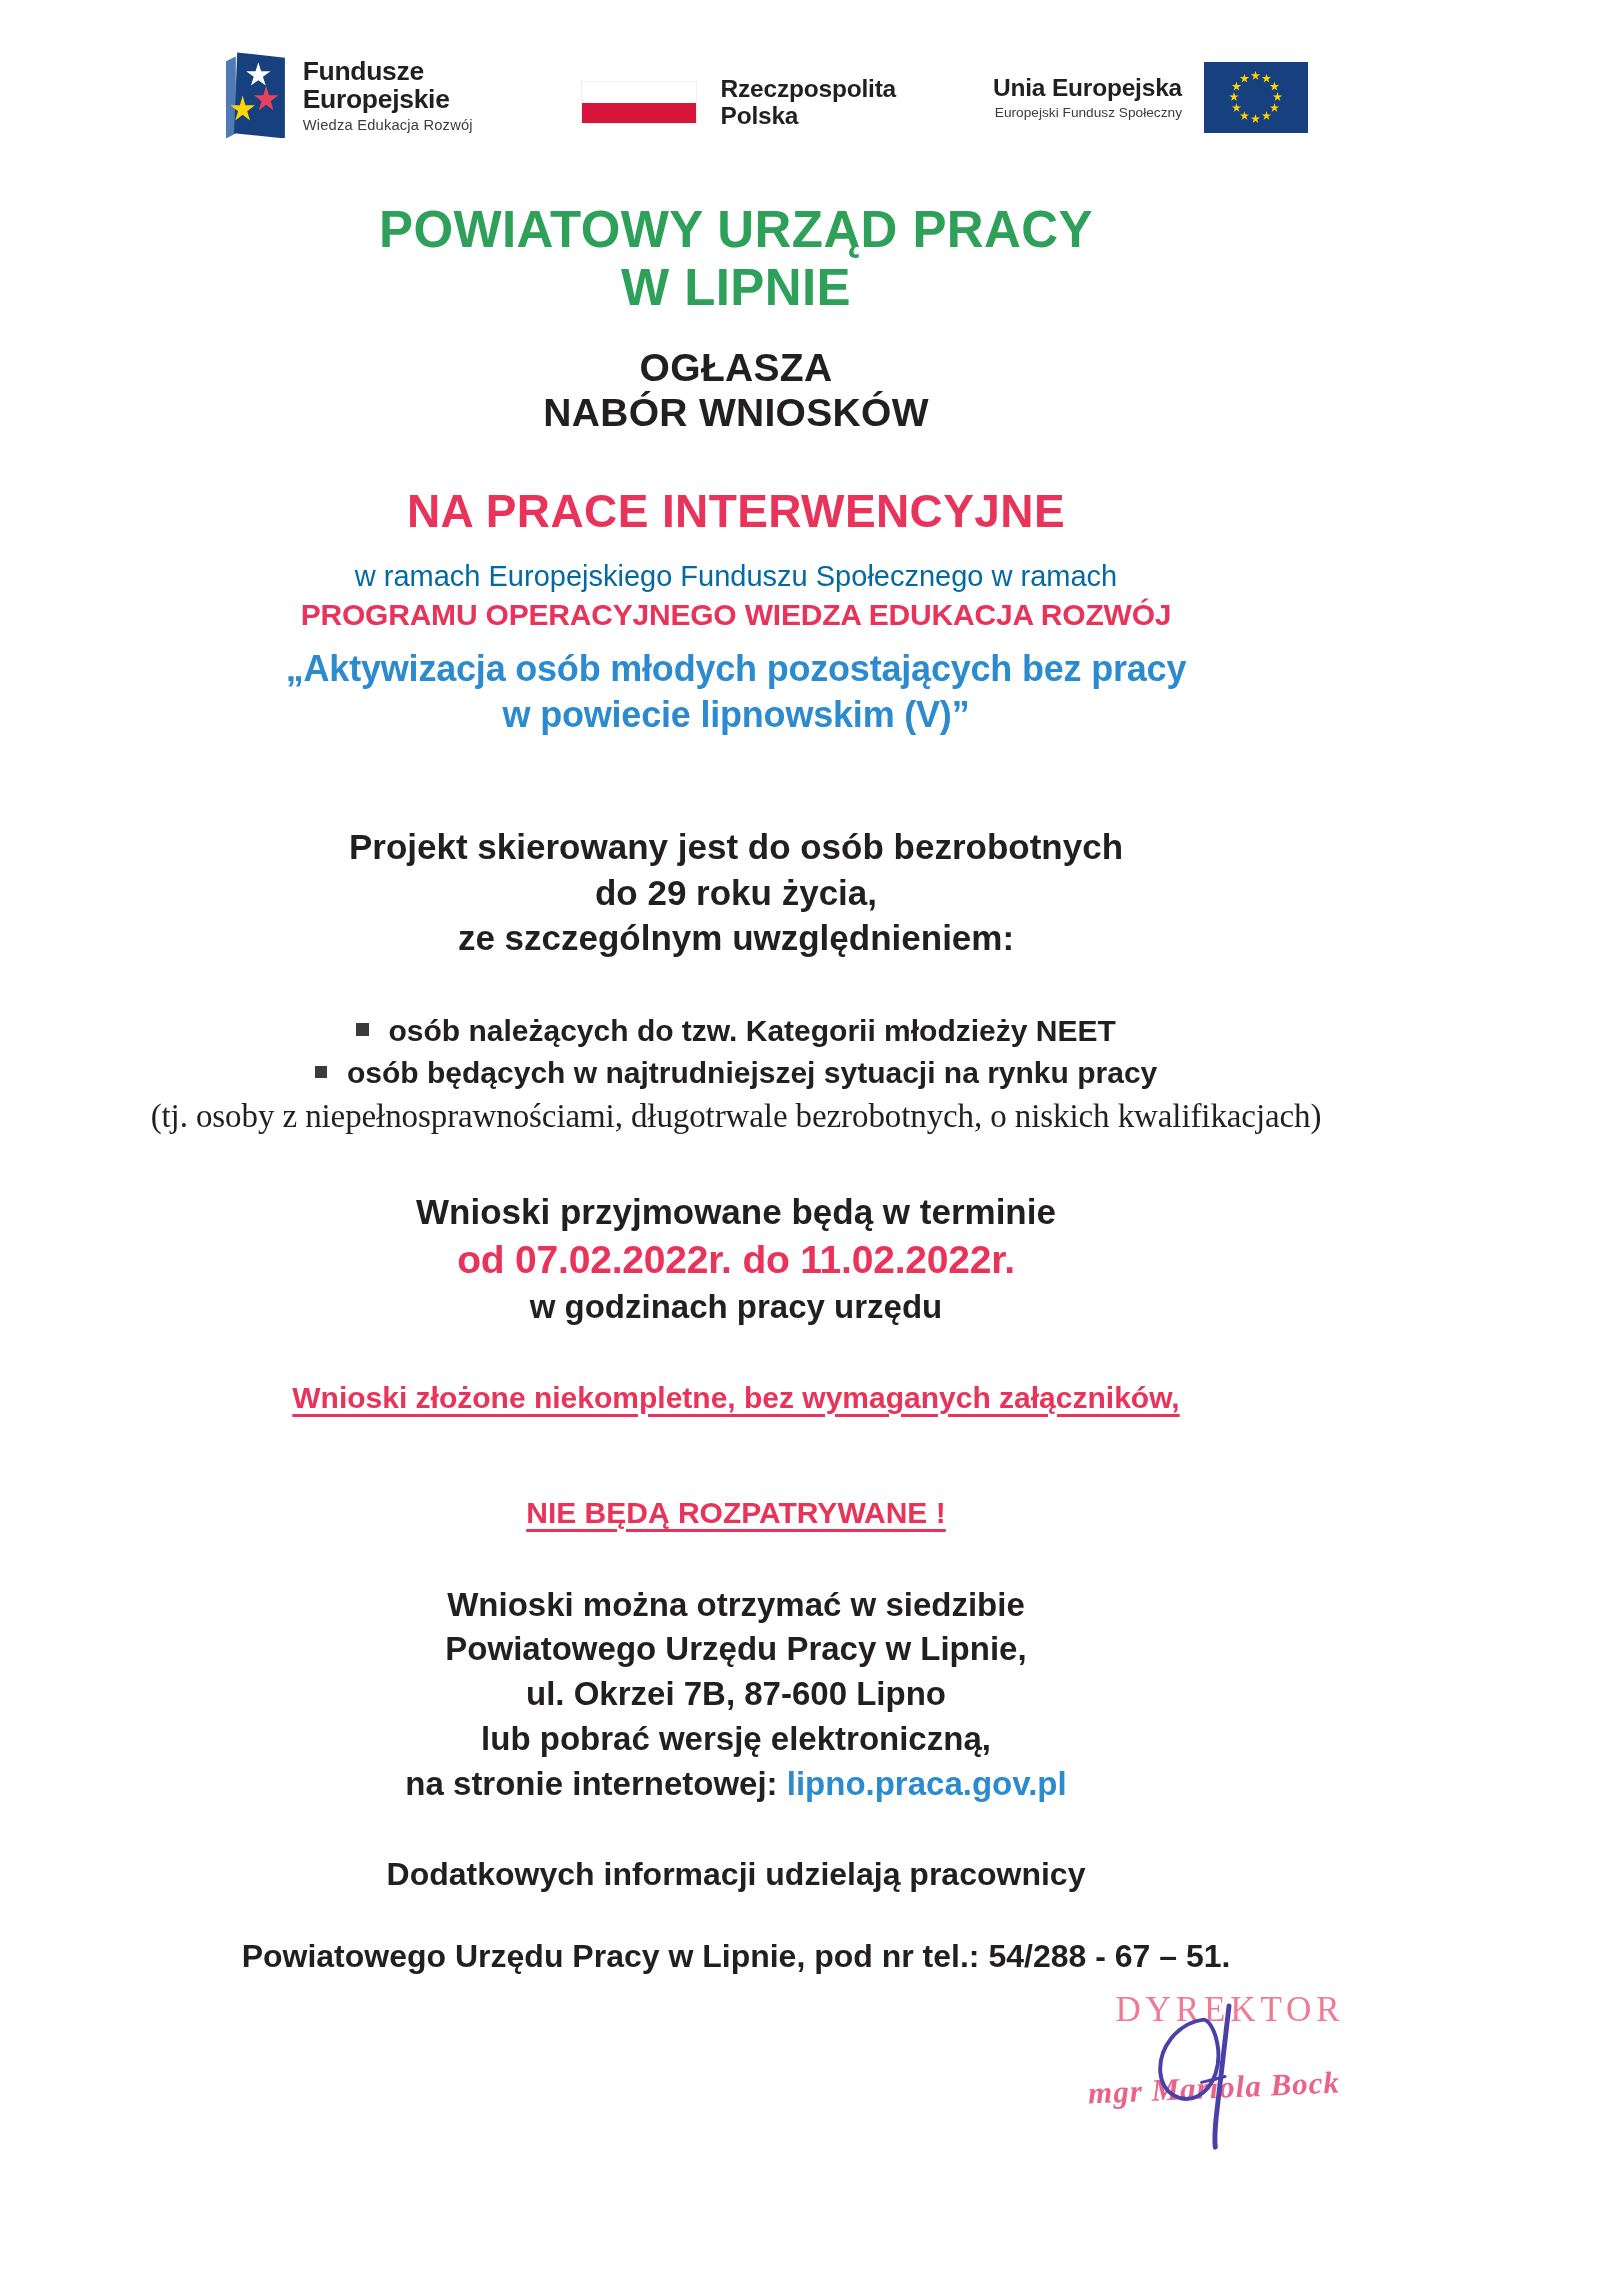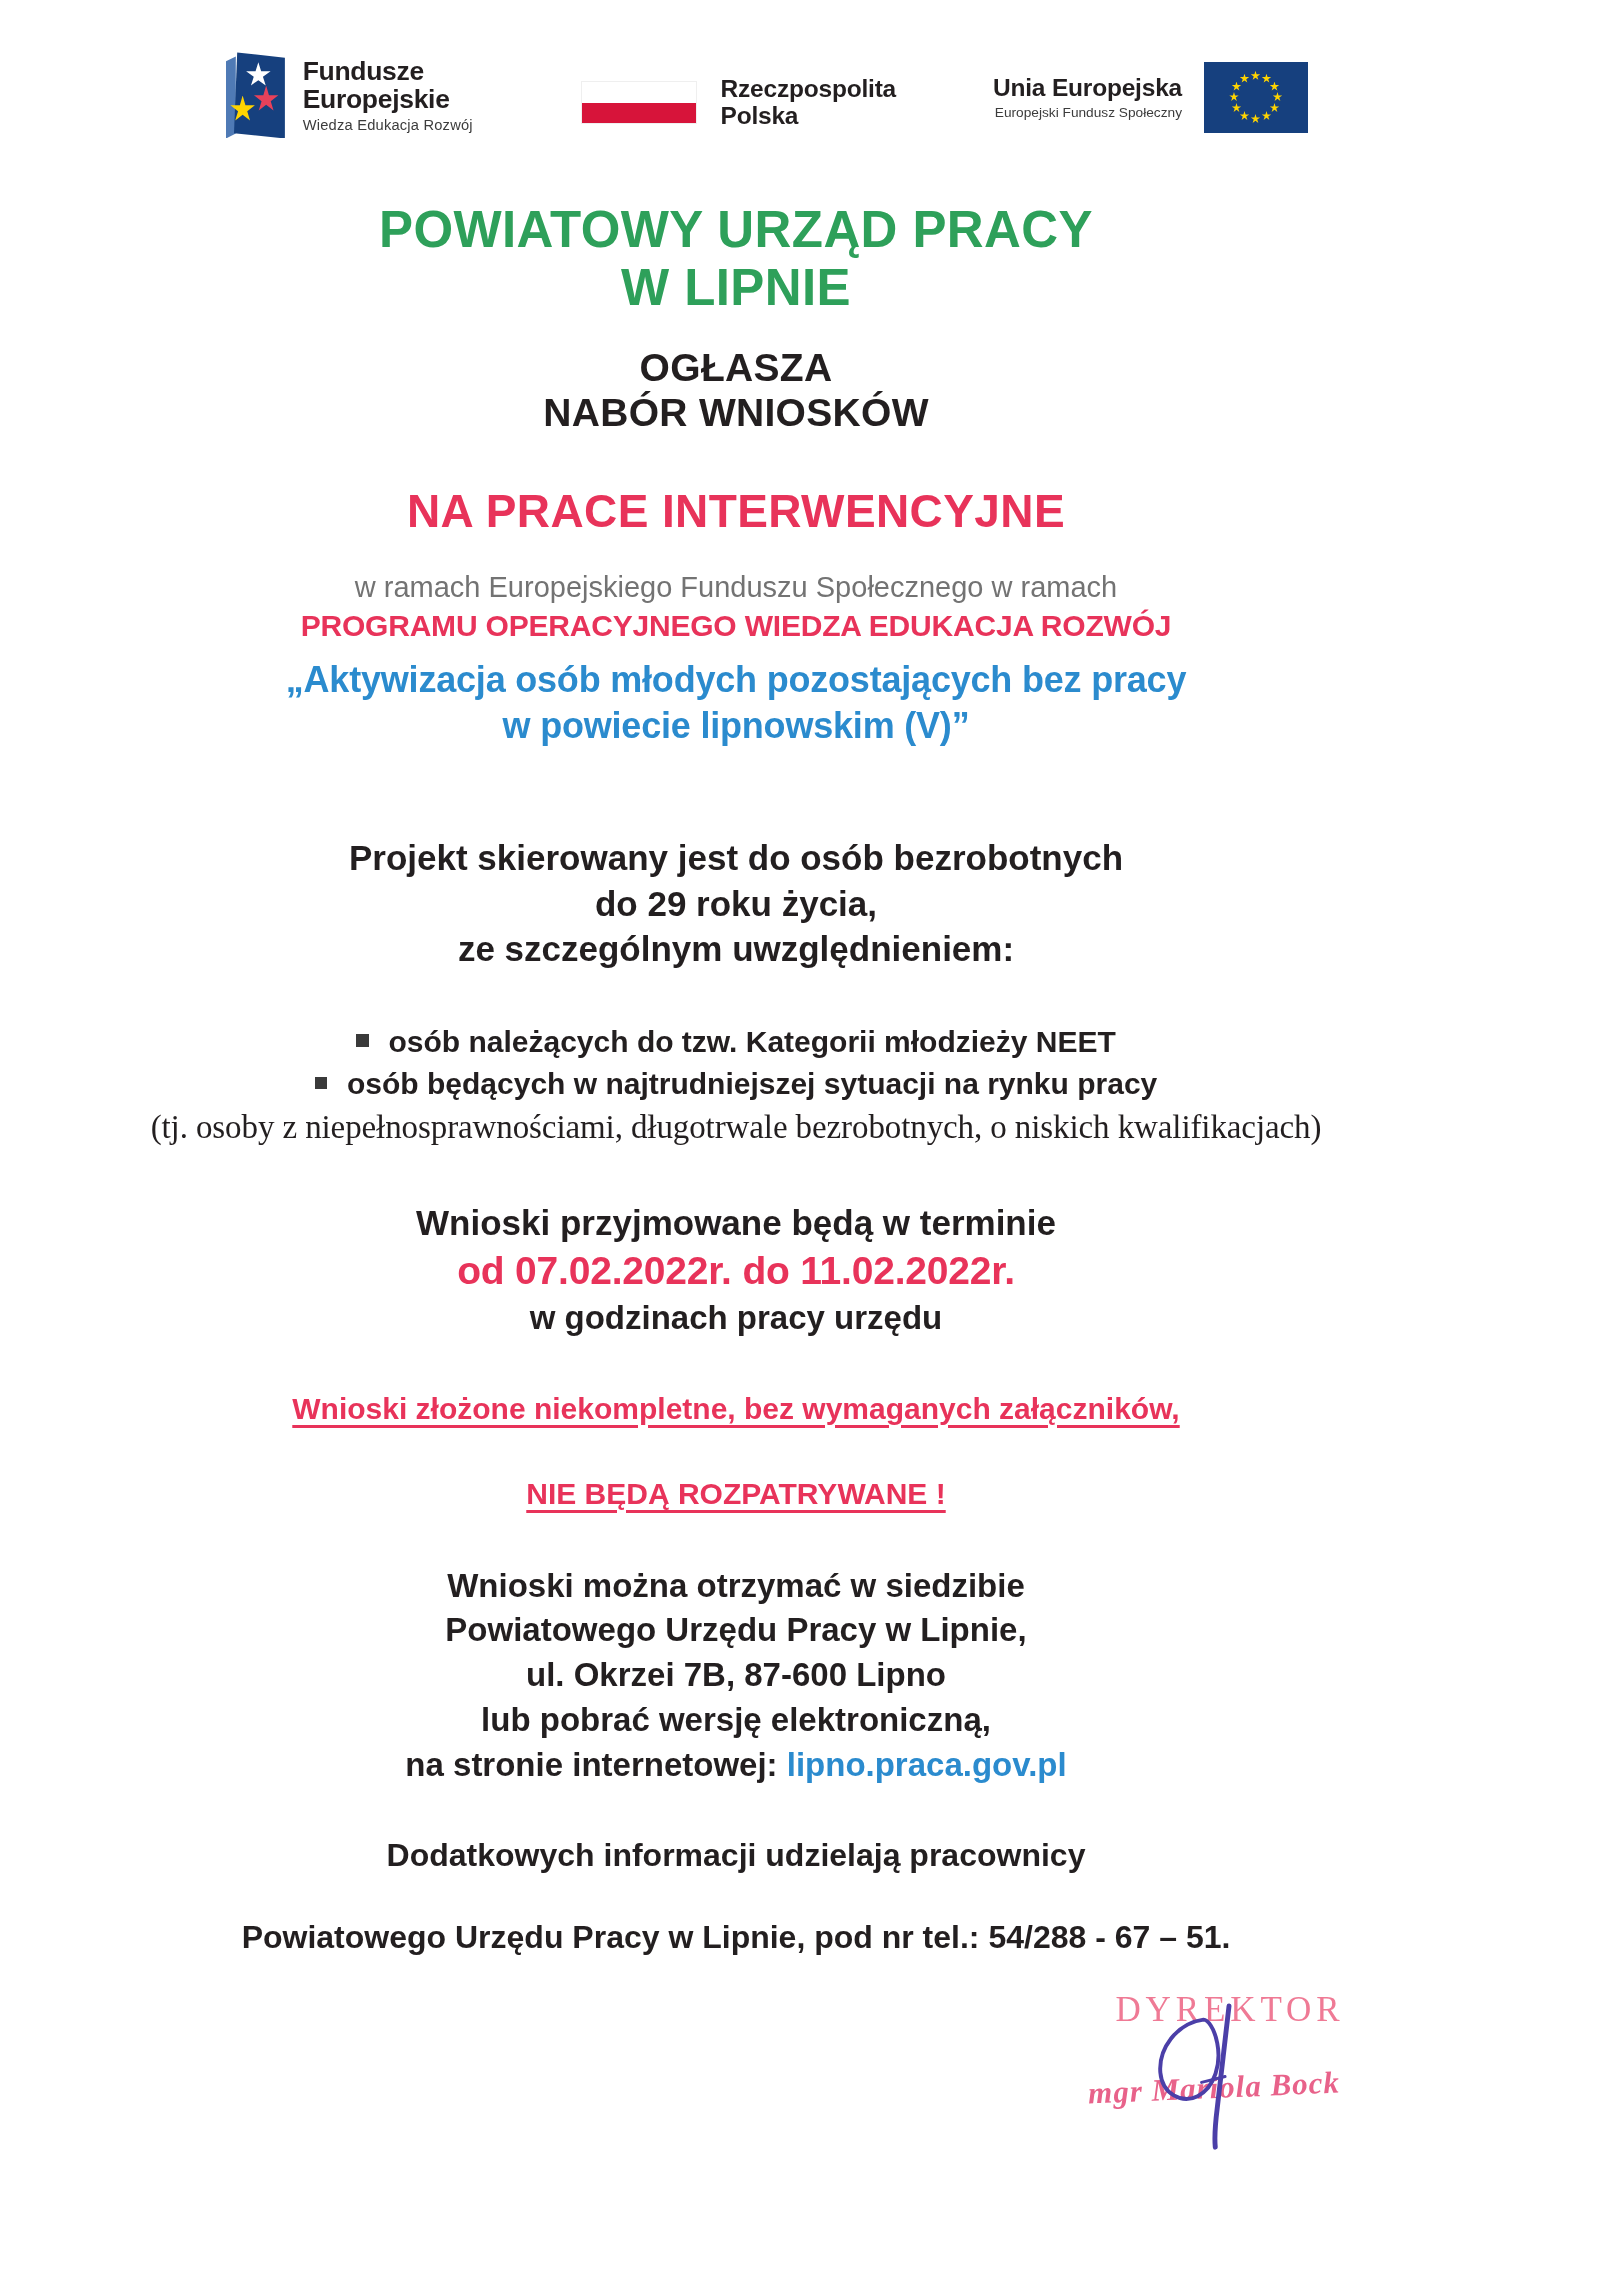--- a/index.html
+++ b/index.html
@@ -149,24 +149,24 @@
     letter-spacing: 0.3px;
   }
   .interwencyjne {
     color: #e8335a;
     font-size: 46px;
     font-weight: bold;
     margin-top: 48px;
     letter-spacing: 0.4px;
   }
   .efs-line {
-    color: #737373;
+    color: #0369a1;
     font-size: 29px;
     font-weight: normal;
-    margin-top: 33px;
+    margin-top: 22px;
     letter-spacing: 0px;
   }
   .po-line {
     color: #e8335a;
     font-size: 30px;
     font-weight: bold;
     margin-top: 4.9px;
     letter-spacing: -0.2px;
   }
   .proj-name {
@@ -241,21 +241,21 @@
     text-decoration-thickness: 2.9px;
     margin-top: 55px;
   }
   .warn2 {
     color: #e8335a;
     font-size: 30px;
     font-weight: bold;
     text-decoration: underline;
     text-underline-offset: 5.9px;
     text-decoration-thickness: 2.9px;
-    margin-top: 51px;
+    margin-top: 81px;
   }
   .contact {
     color: #231f20;
     font-size: 33px;
     font-weight: bold;
     line-height: 1.36;
     margin-top: 53px;
   }
   .weblink { color: #2b8bce; }
   .extra-info {

